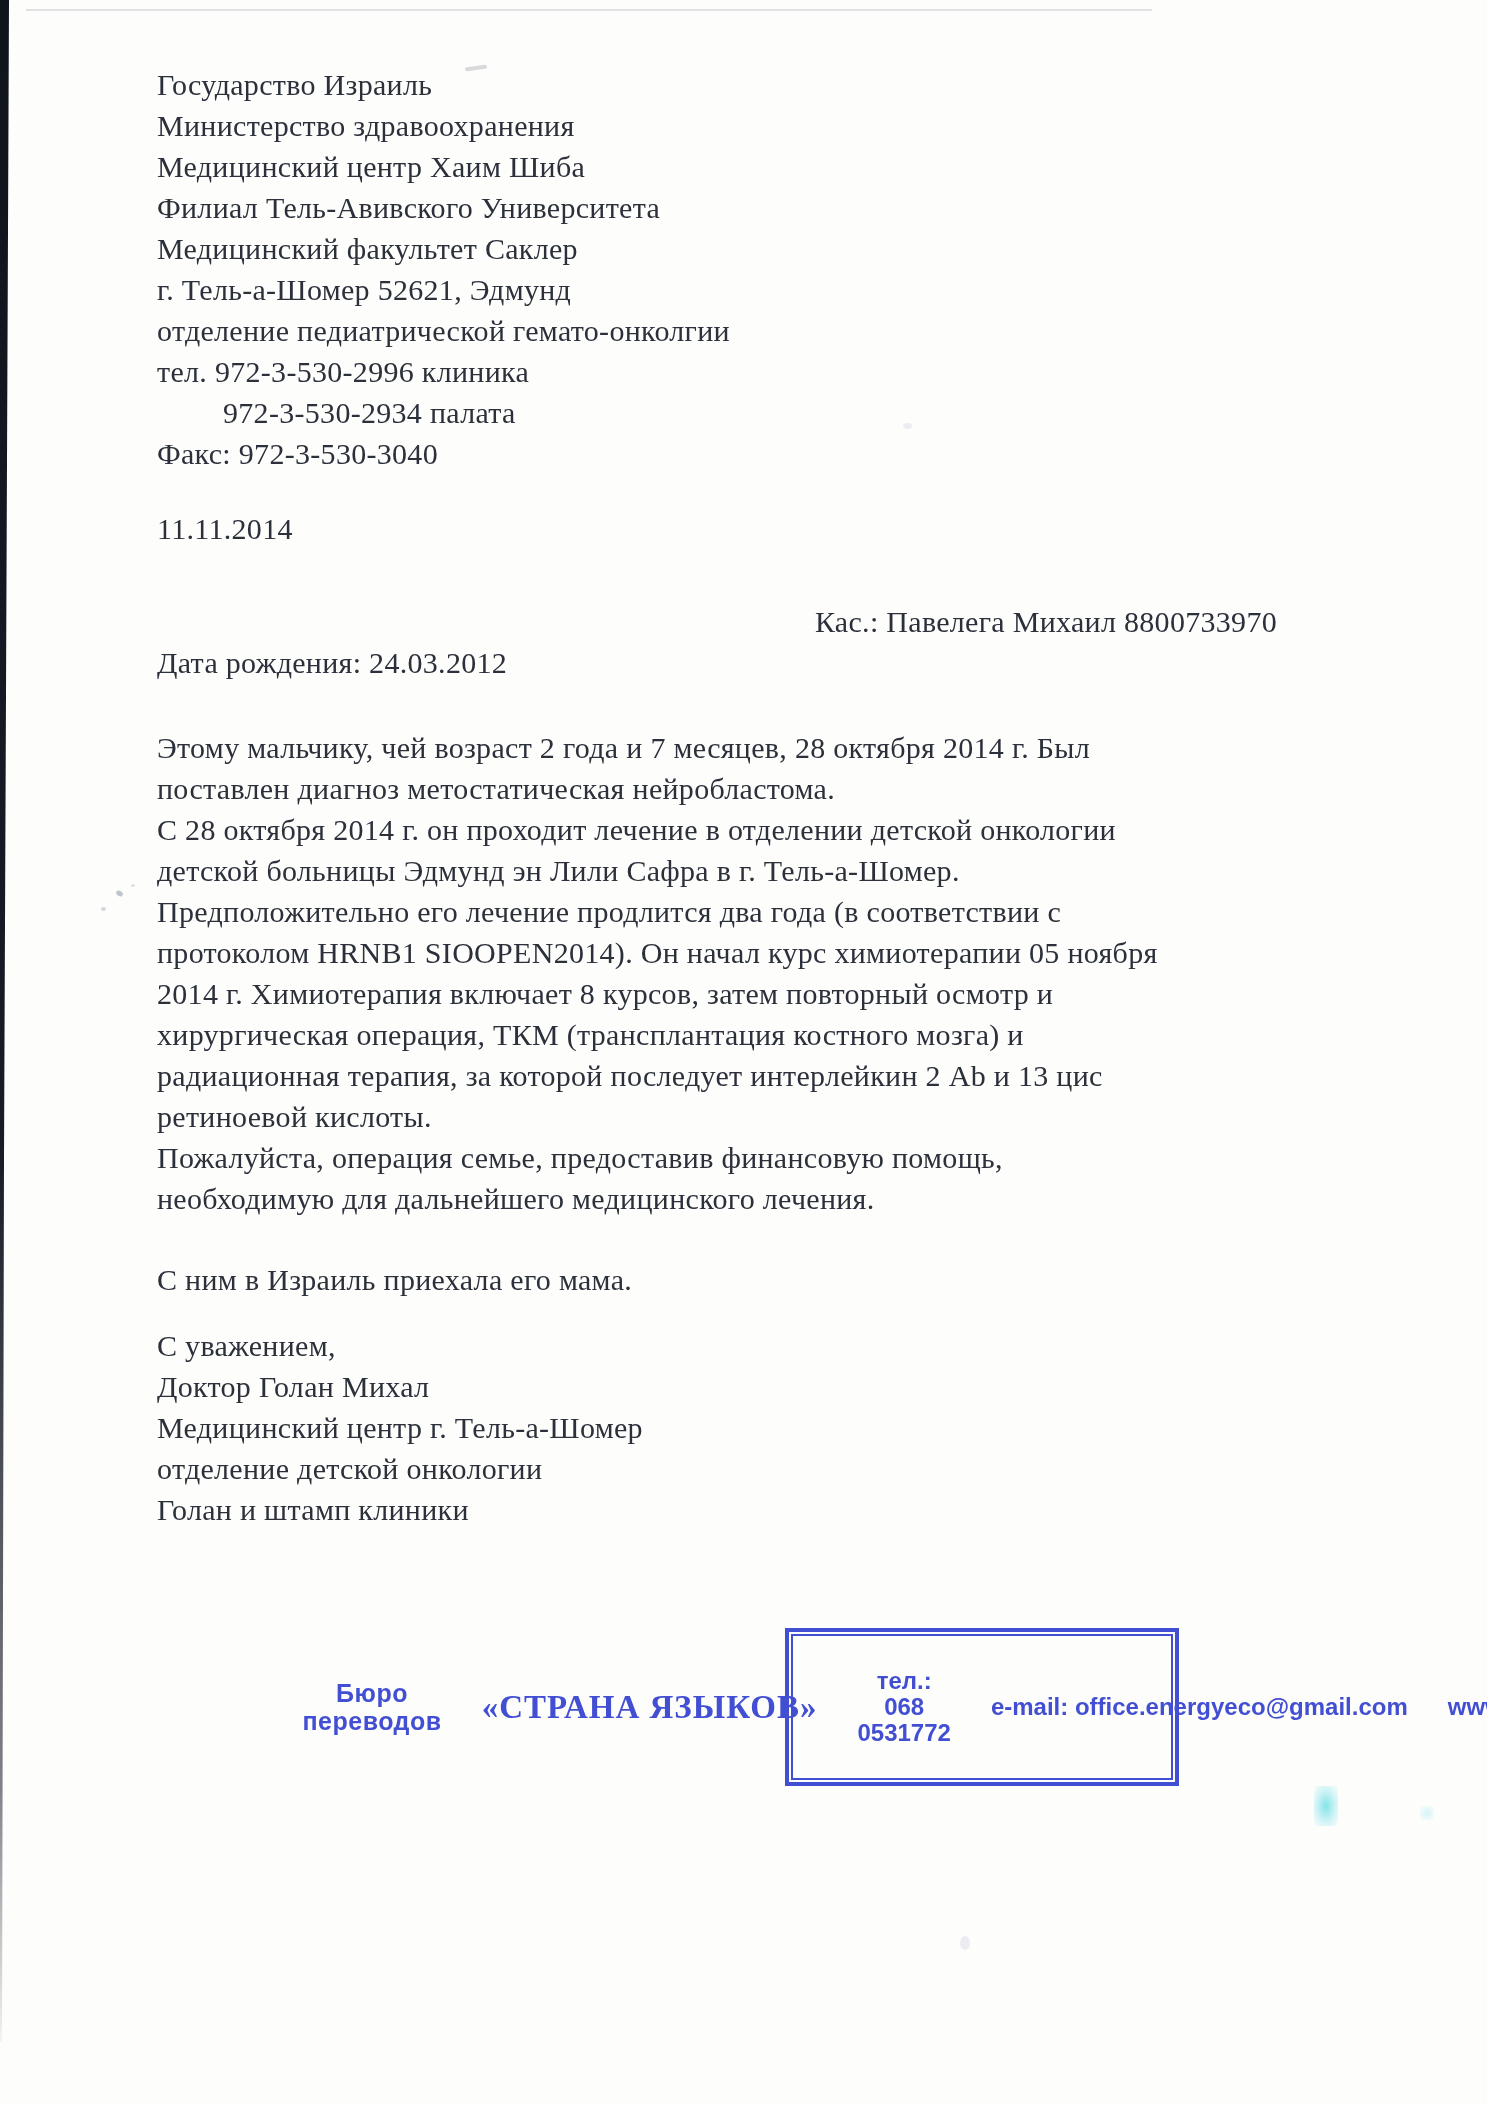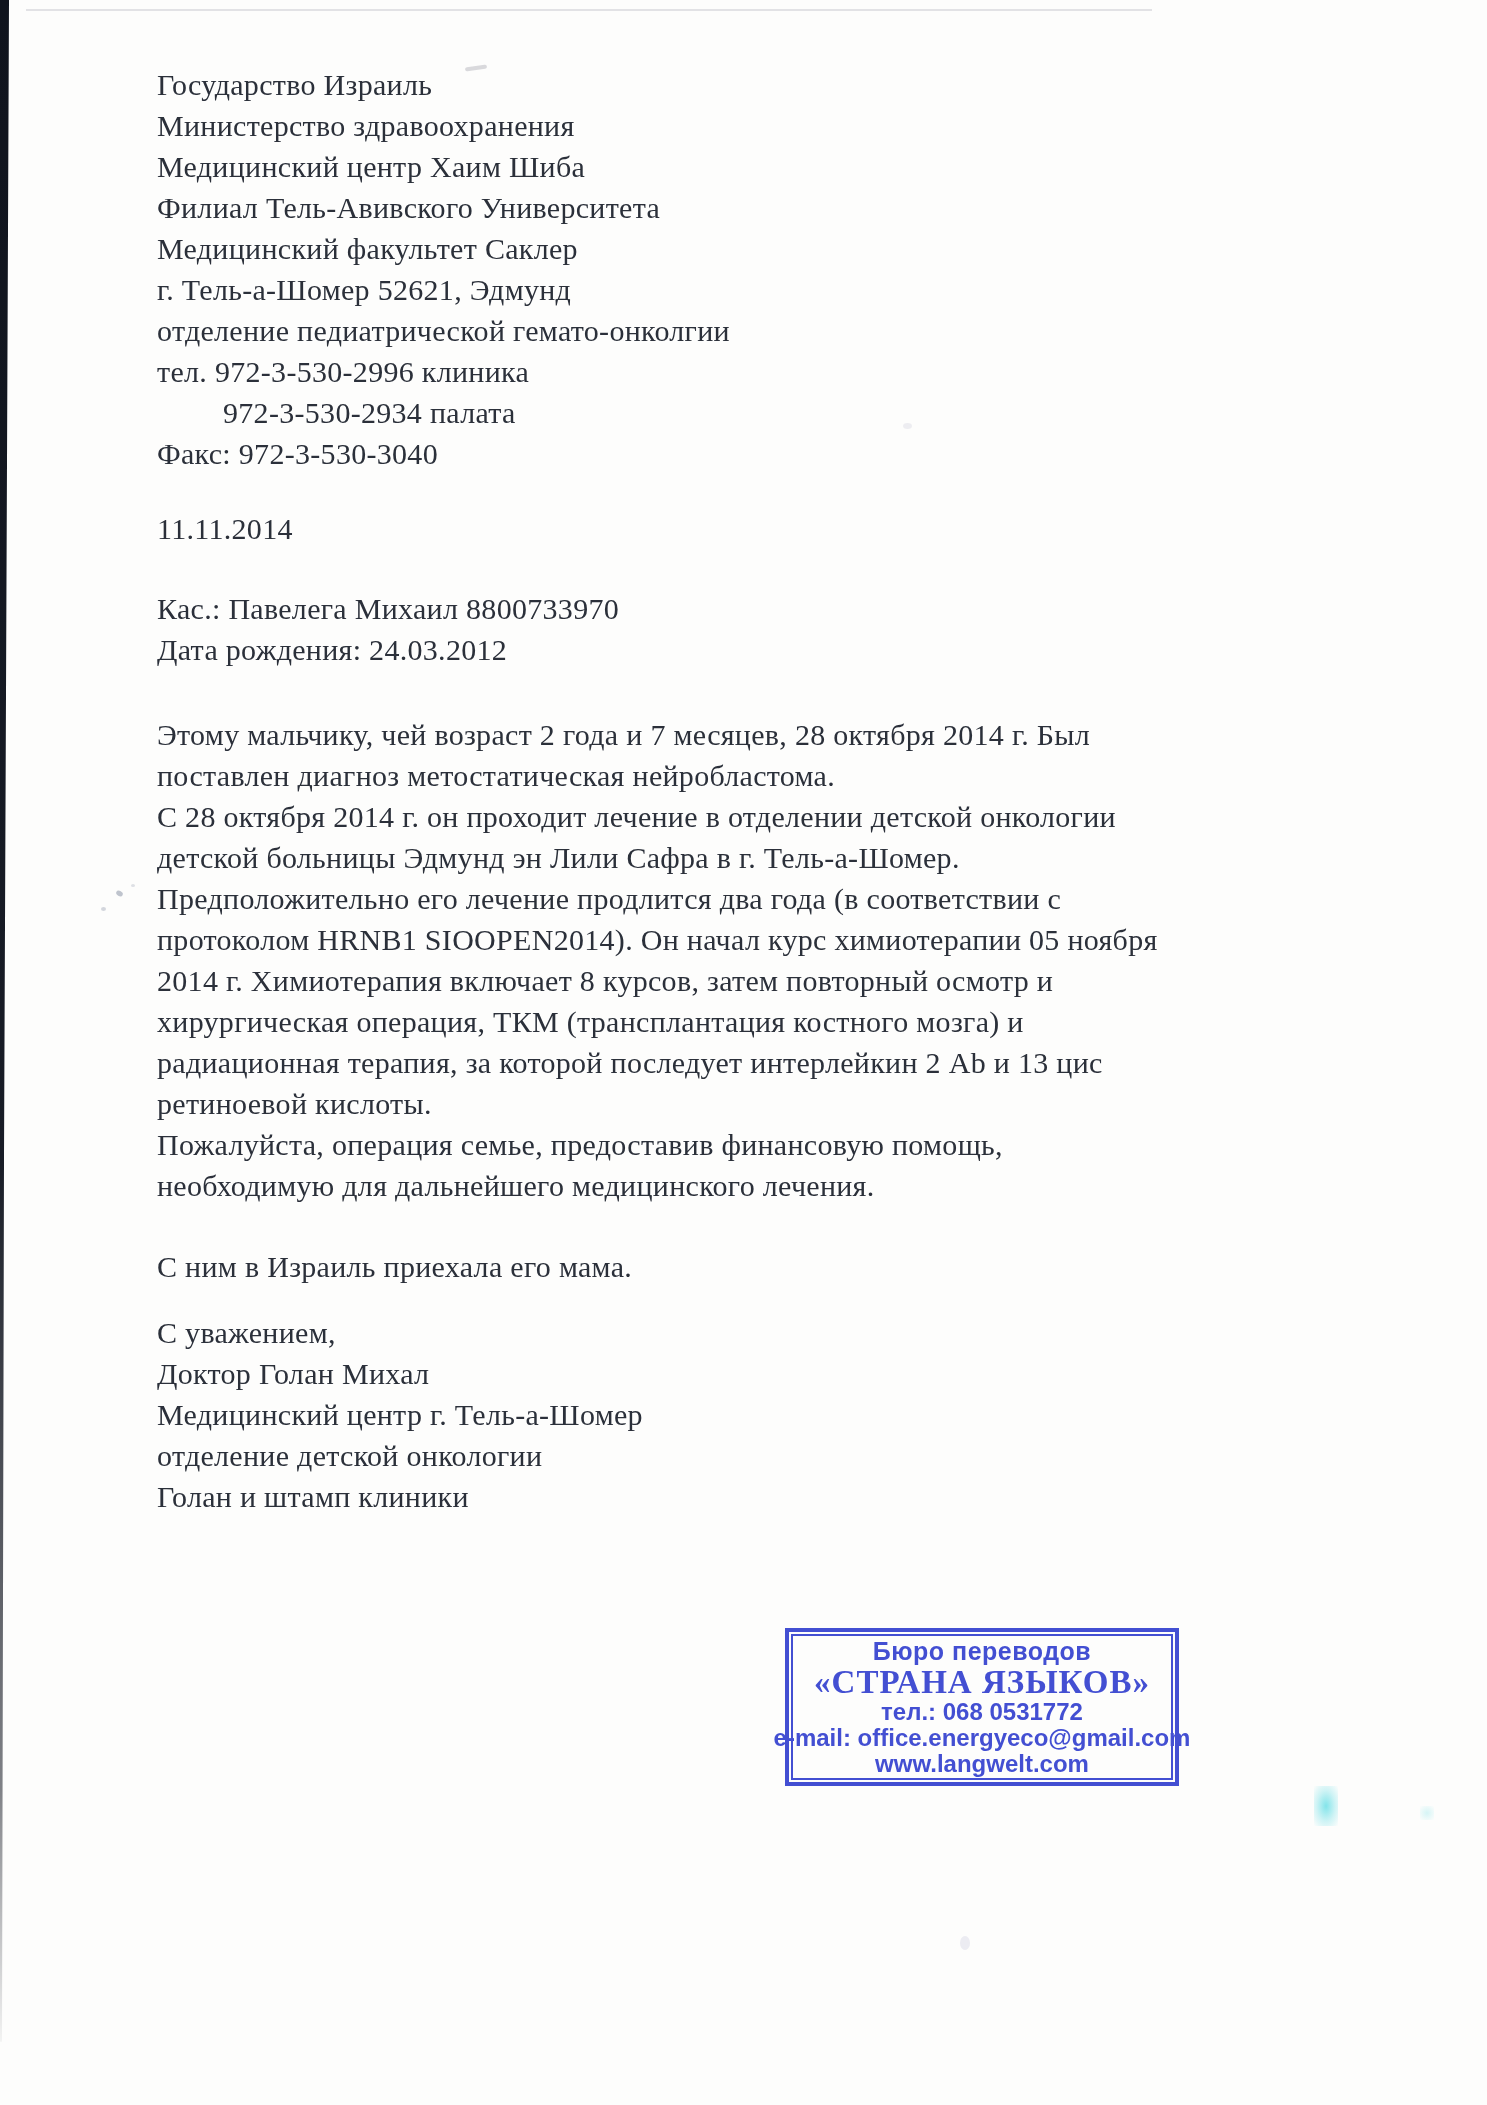--- a/index.html
+++ b/index.html
@@ -39,45 +39,46 @@
     font-size: 30px;
     letter-spacing: 0.3px;
   }
   .line {
     height: 41px;
     line-height: 41px;
     white-space: nowrap;
   }
   .line.indent { padding-left: 66px; }
   .mt-date   { margin-top: 34px; }
-  .mt-subj   { margin-top: 39px; }
+  .mt-subj   { margin-top: 52px; text-align: right; }
   .mt-body   { margin-top: 44px; }
   .mt-note   { margin-top: 40px; }
   .mt-sig    { margin-top: 25px; }
 
   
   .stamp {
     position: absolute;
     left: 785px; top: 1628px;
     width: 394px; height: 158px;
     border: 4px solid var(--stamp-blue, #3441cf);
     box-sizing: border-box;
     color: var(--stamp-blue, #3441cf);
     font-family: "Liberation Sans", sans-serif;
     opacity: 0.92;
   }
   .stamp-inner {
     position: absolute;
     left: 2px; top: 2px; right: 2px; bottom: 2px;
     border: 2px solid var(--stamp-blue, #3441cf);
     display: flex;
-    flex-direction: column;
+    flex-direction: row;
     justify-content: center;
     align-items: center;
     text-align: center;
+    gap: 40px;
   }
   .stamp-type    { font-size: 25px; line-height: 28px; font-weight: bold; letter-spacing: 0.5px; }
   .stamp-title   { font-family: "Liberation Serif", serif; font-size: 33px; line-height: 34px; font-weight: bold; letter-spacing: 1px; white-space: nowrap; }
   .stamp-phone   { font-size: 24px; line-height: 26px; font-weight: bold; }
   .stamp-email   { font-size: 24px; line-height: 26px; font-weight: bold; white-space: nowrap; }
   .stamp-site    { font-size: 24px; line-height: 26px; font-weight: bold; }
 
   
   .artifact { position: absolute; pointer-events: none; }
   .a-dash1  { left: 465px; top: 66px;  width: 22px; height: 4px;  background: #c9c9cf; transform: rotate(-8deg); border-radius: 2px; opacity: .7; }

